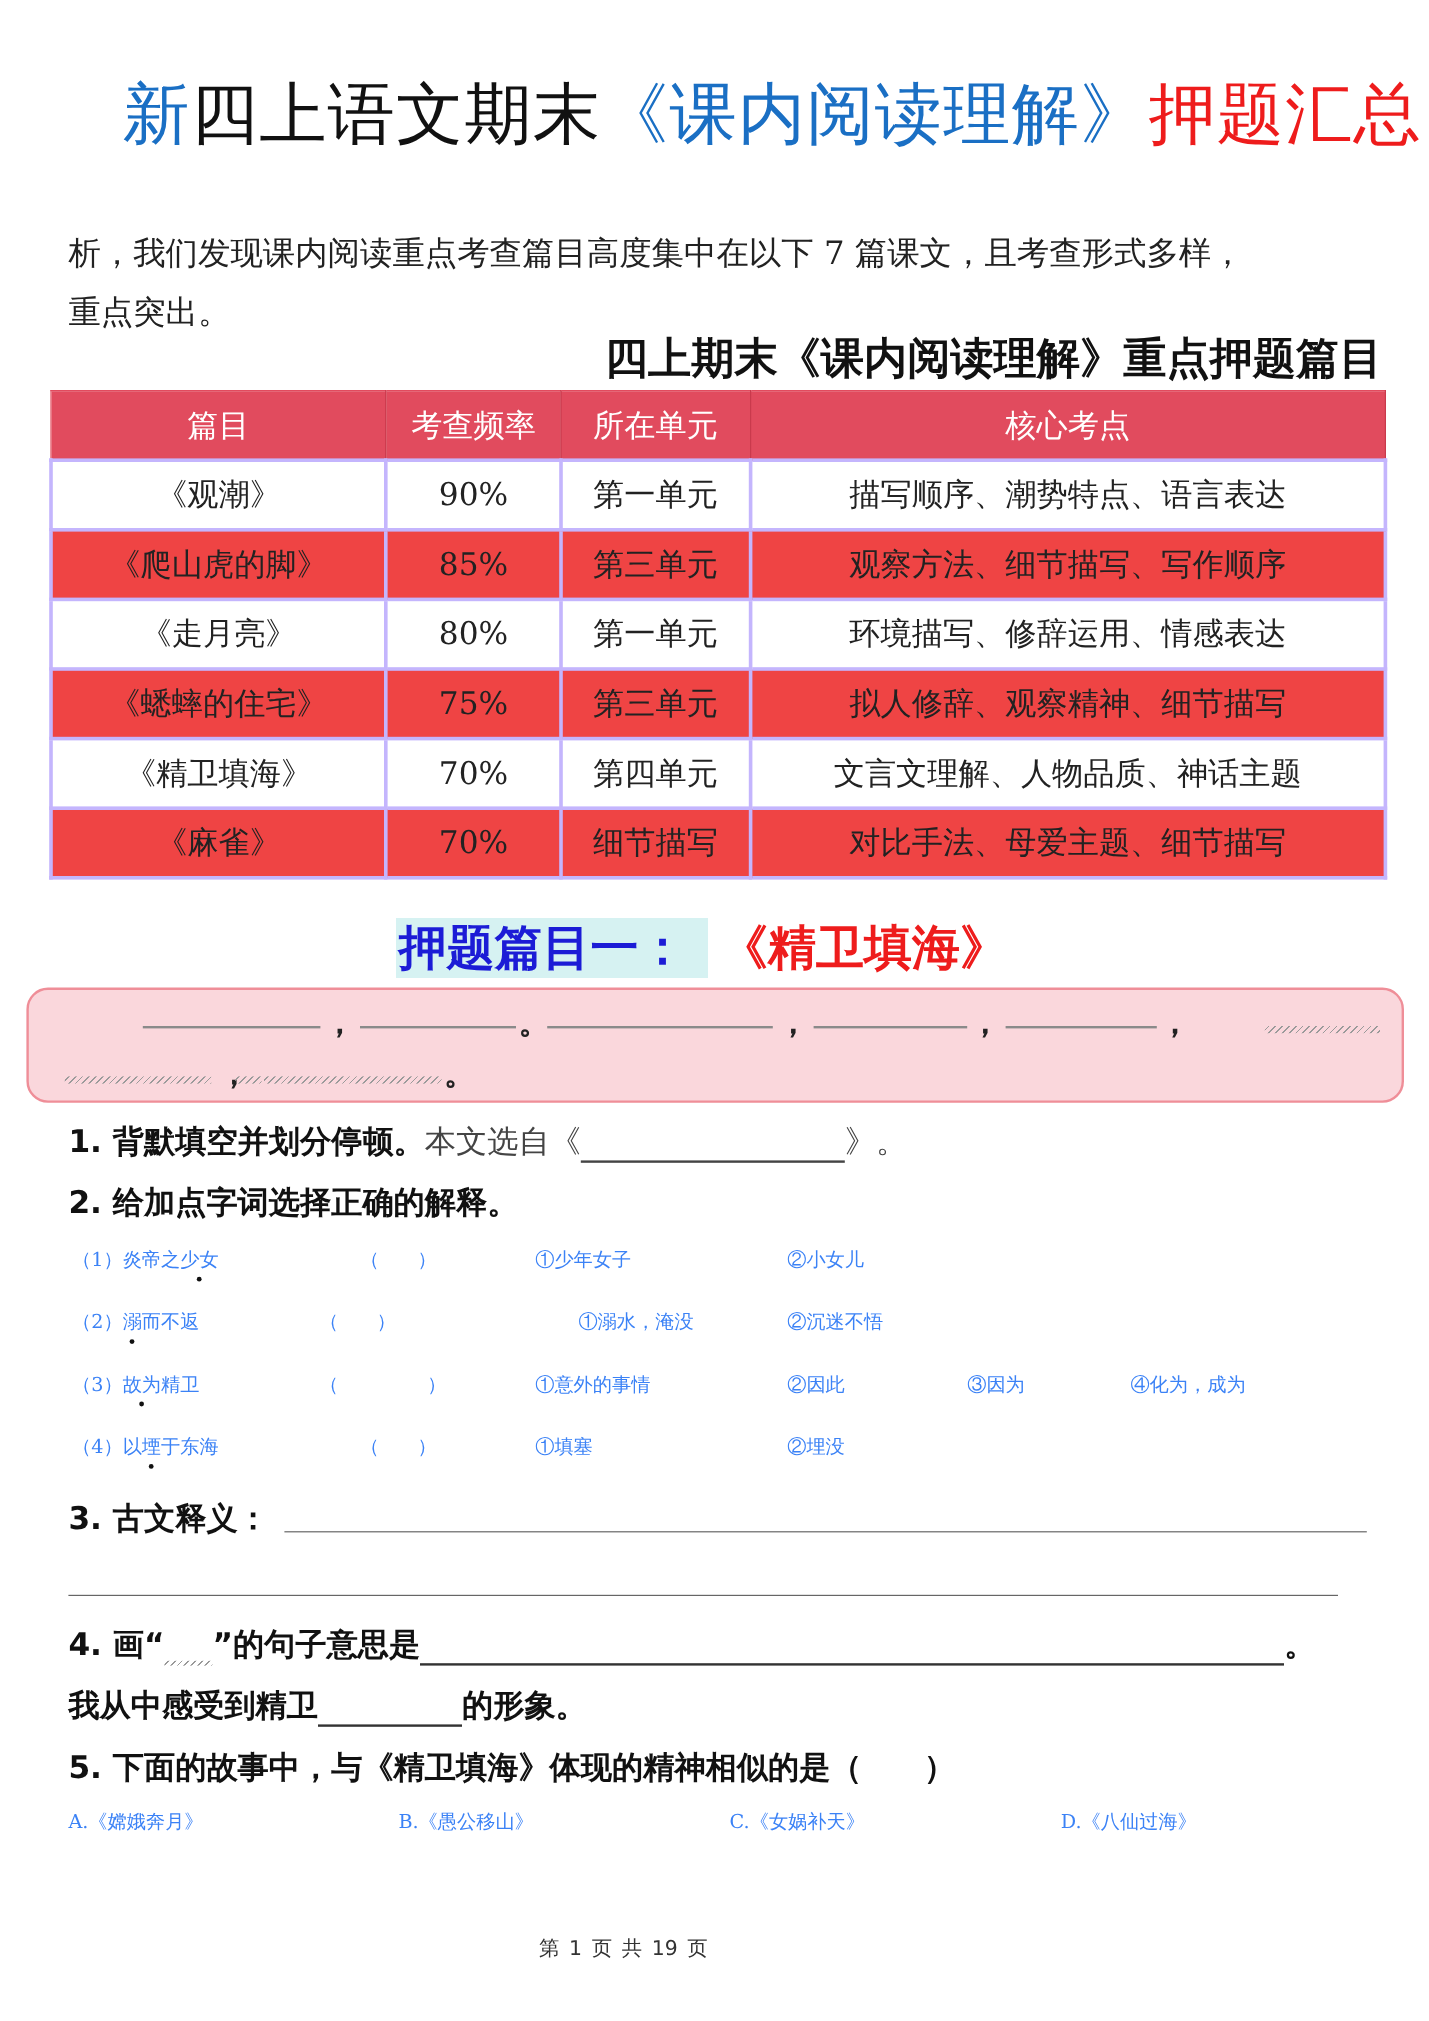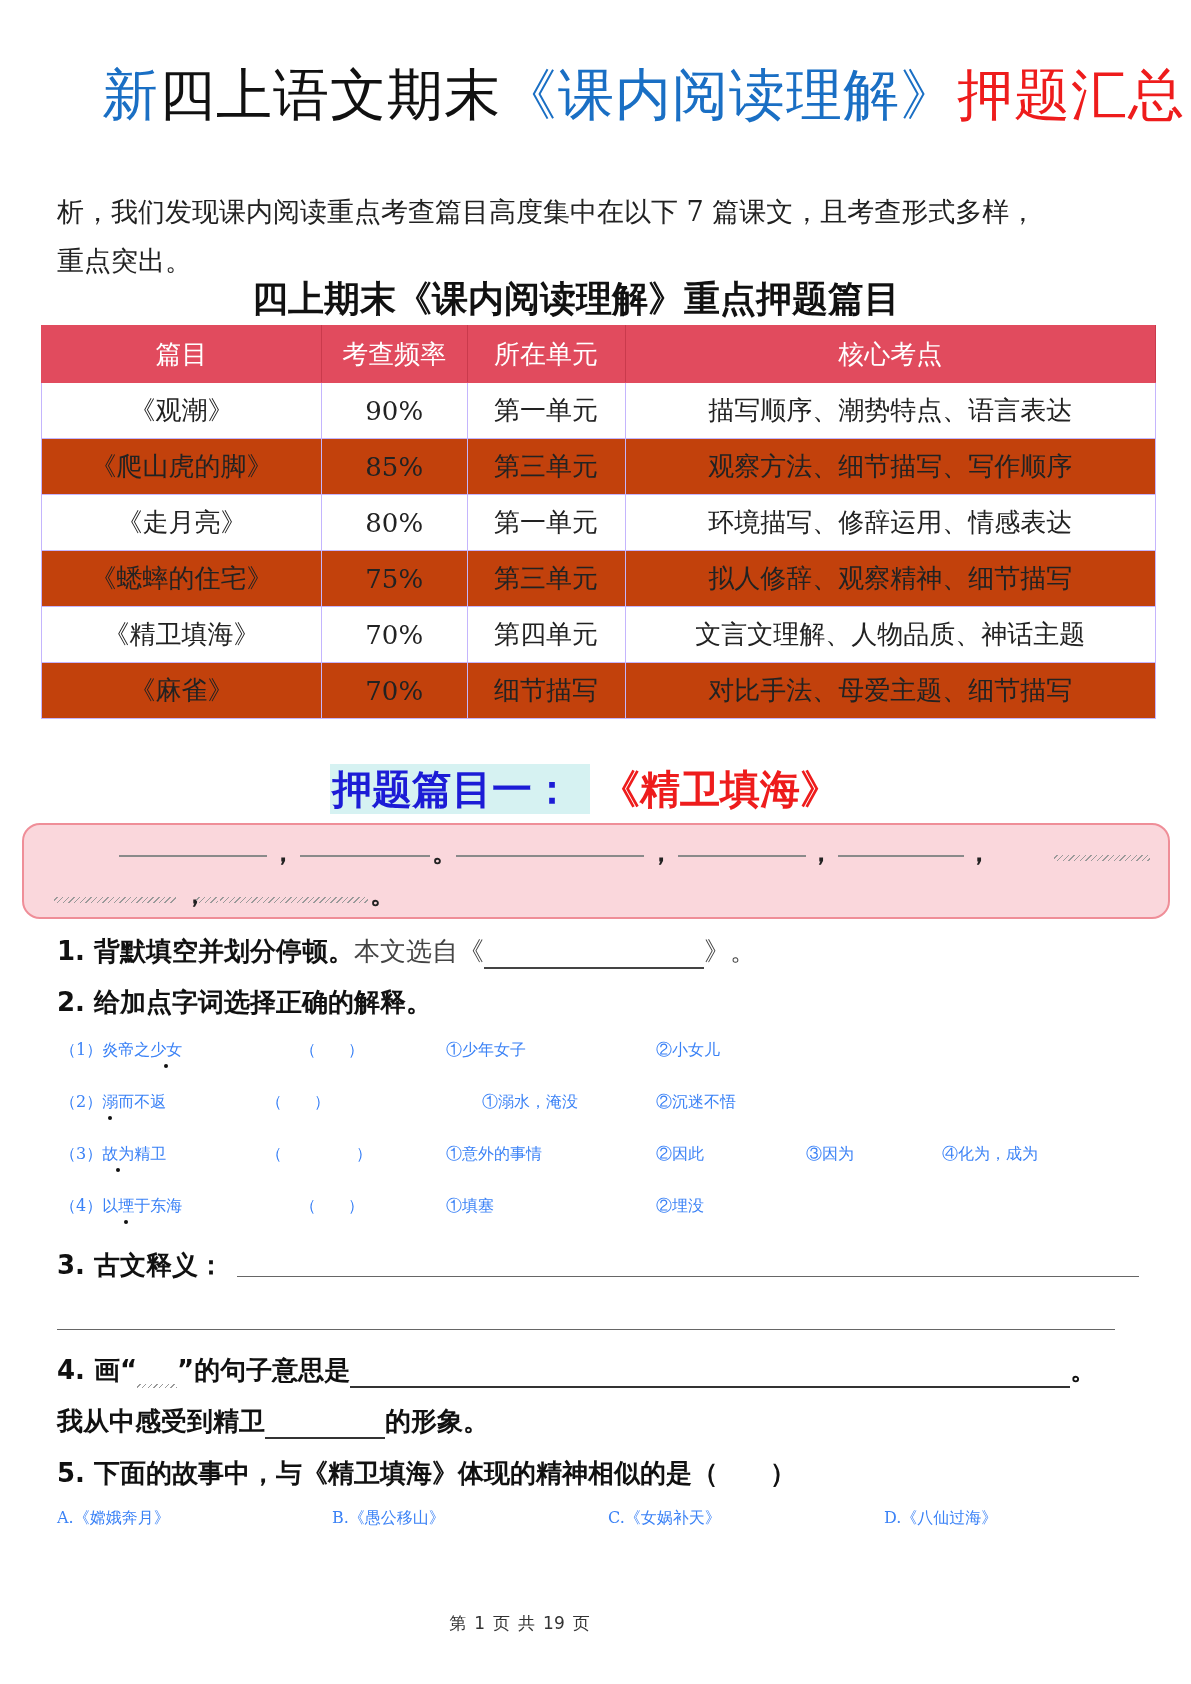--- a/index.html
+++ b/index.html
@@ -5,25 +5,25 @@
   html, body { margin: 0; padding: 0; background: #ffffff; }
   body { width: 1191px; height: 1684px; position: relative; overflow: hidden;
          font-family: "DejaVu Serif", "Liberation Serif", serif; color: #222; }
   .title { position: absolute; top: 58px; left: 0; width: 1191px; text-align: center;
            font-family: "DejaVu Sans", "Liberation Sans", sans-serif; font-size: 56px; font-weight: normal; letter-spacing: 1px; margin-left: 48px; }
   .t-blue { color: #1a6fc4; }
   .t-black { color: #111; }
   .t-red { color: #ee1c1c; }
   .intro { position: absolute; top: 138px; left: 57px; width: 1080px; font-size: 27px; line-height: 49px; color: #222; }
   .intro .indent { display: inline-block; width: 56px; }
-  .table-title { position: absolute; top: 275px; left: 0; width: 1152px; text-align: center; font-size: 36px; font-weight: bold; color: #111; }
+  .table-title { position: absolute; top: 275px; left: 0; width: 1152px; text-align: right; font-size: 36px; font-weight: bold; color: #111; }
   table.main { position: absolute; top: 325px; left: 41px; width: 1115px; border-collapse: collapse; font-size: 26px; }
   table.main th { background: #e14b5e; color: #fff; font-weight: normal; height: 54px; border: 1px solid #e14b5e; border-right: 1px solid #c93a4c; }
-  table.main td { height: 53px; border: 1px solid #c4b5fd; text-align: center; color: #222; }
-  table.main tr.alt td { background: #c2410c; }
+  table.main td { height: 53px; border: 3px solid #c4b5fd; text-align: center; color: #222; }
+  table.main tr.alt td { background: #ef4444; }
   .section { position: absolute; top: 762px; left: 330px; font-family: "DejaVu Sans", "Liberation Sans", sans-serif; font-size: 40px; font-weight: bold; }
   .section .lbl { color: #1c1cd6; background: #d6f2f2; padding: 2px 18px 2px 2px; }
   .section .ttl { color: #ee1c1c; margin-left: 10px; }
   .recite { position: absolute; top: 823px; left: 22px; width: 1148px; height: 96px; background: #fad7dc; border: 2px solid #ef8e98; border-radius: 18px; box-sizing: border-box; }
   .blank { position: absolute; height: 0; border-bottom: 2px solid #8a8a8a; }
   .wavy { position: absolute; height: 6px; background: repeating-linear-gradient(135deg, transparent 0 2px, #9a9a9a 2px 3px, transparent 3px 4px); }
   .punct { position: absolute; font-size: 26px; font-weight: bold; color: #222; }
   .q { position: absolute; left: 57px; font-family: "DejaVu Sans", "Liberation Sans", sans-serif; font-size: 26px; color: #111; }
   .q b { font-weight: bold; }
   .opt { position: absolute; font-size: 16px; color: #3b82f6; }

